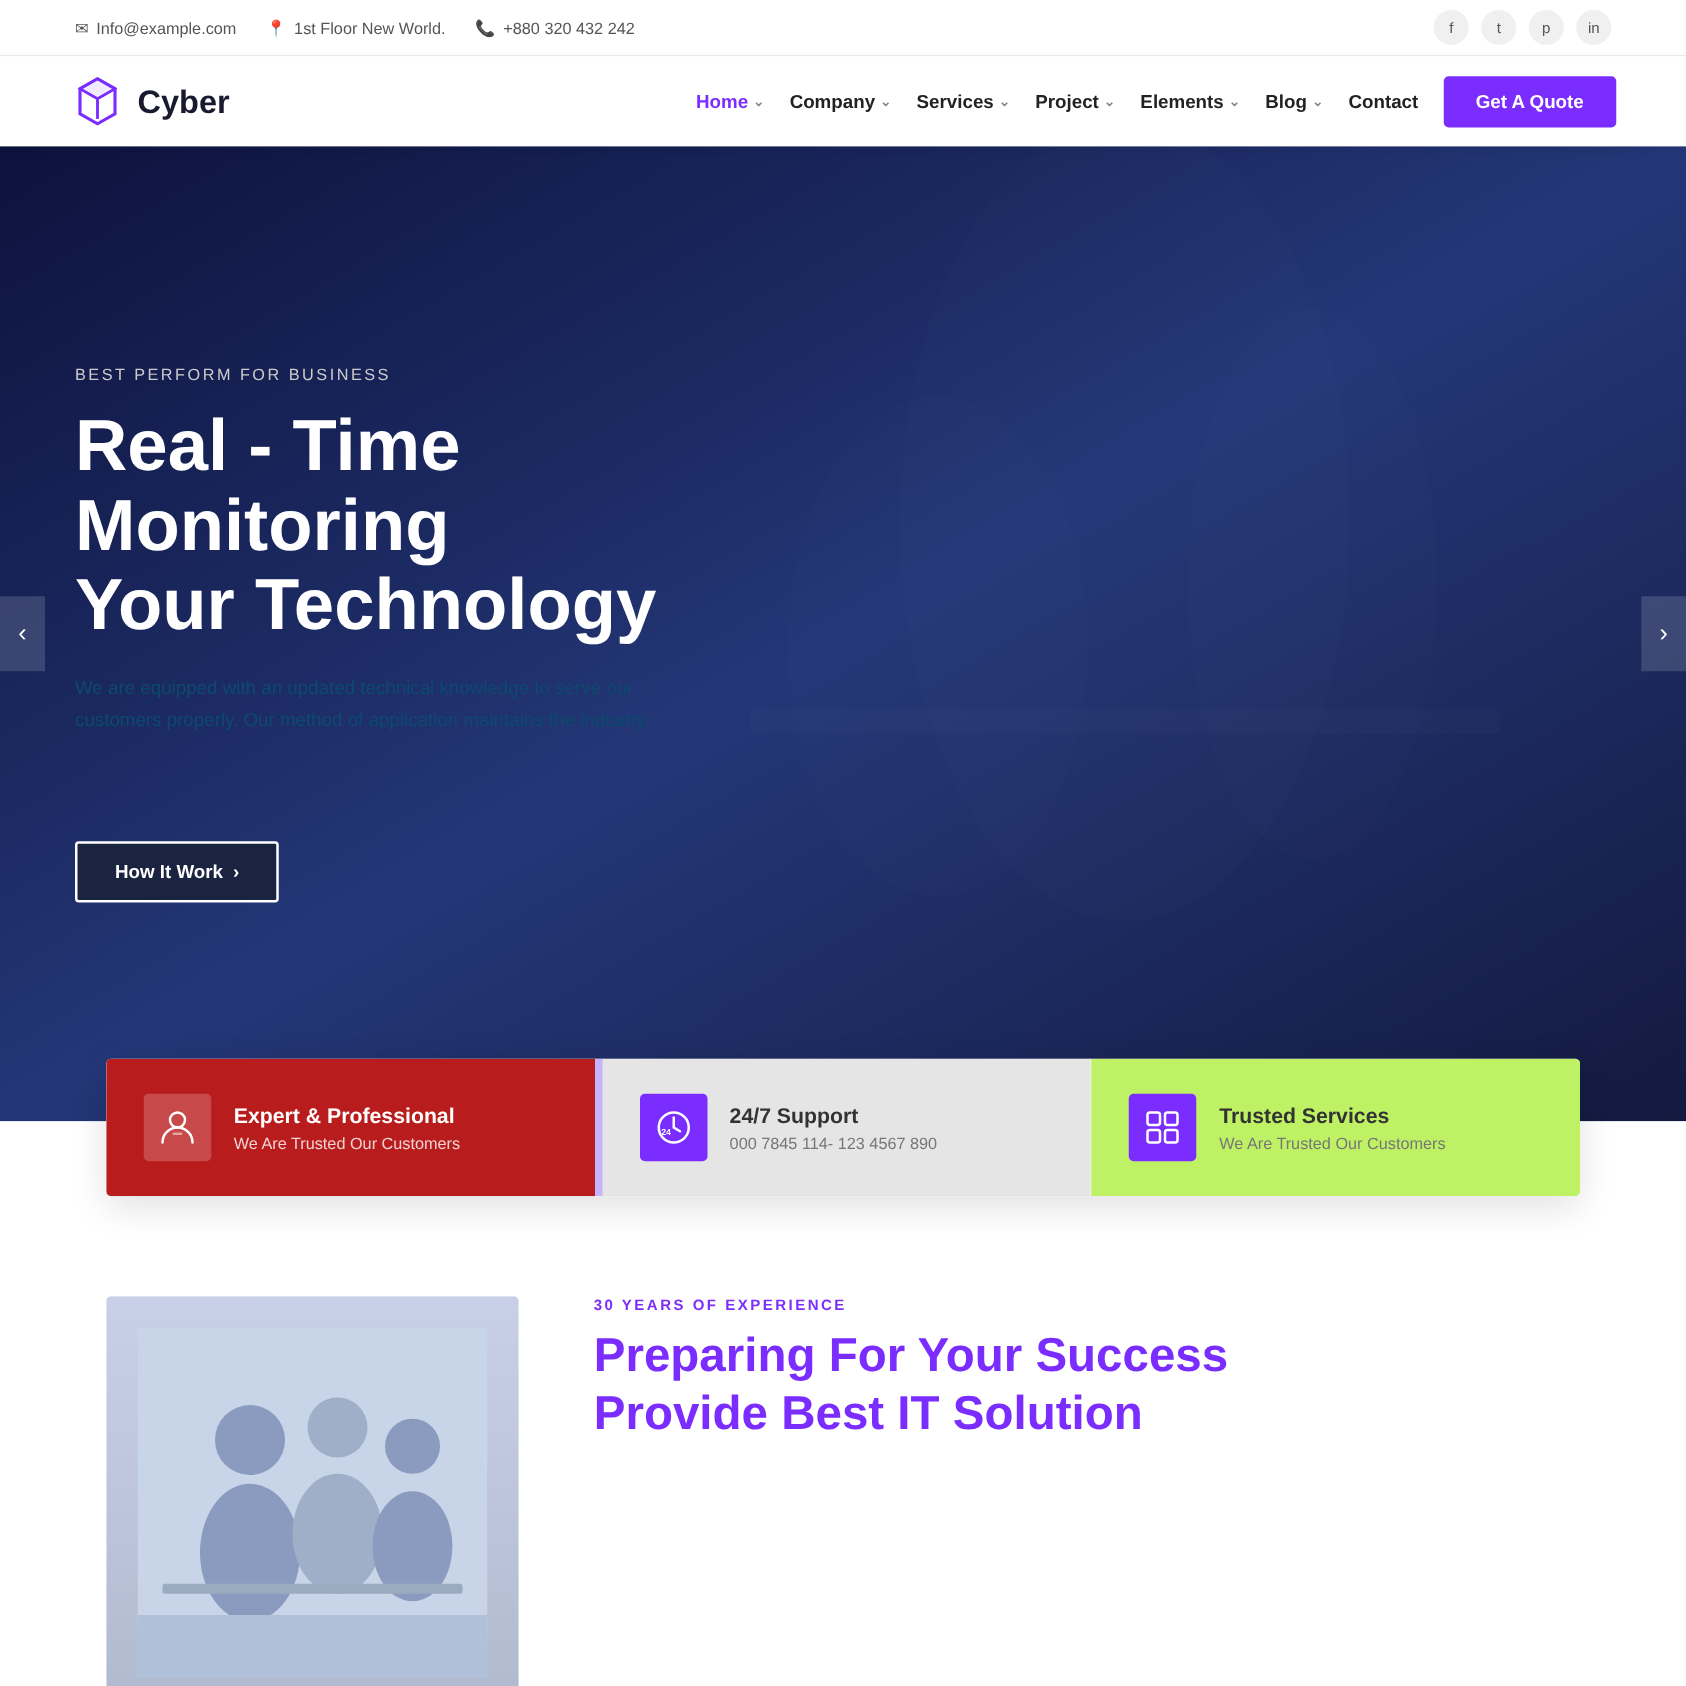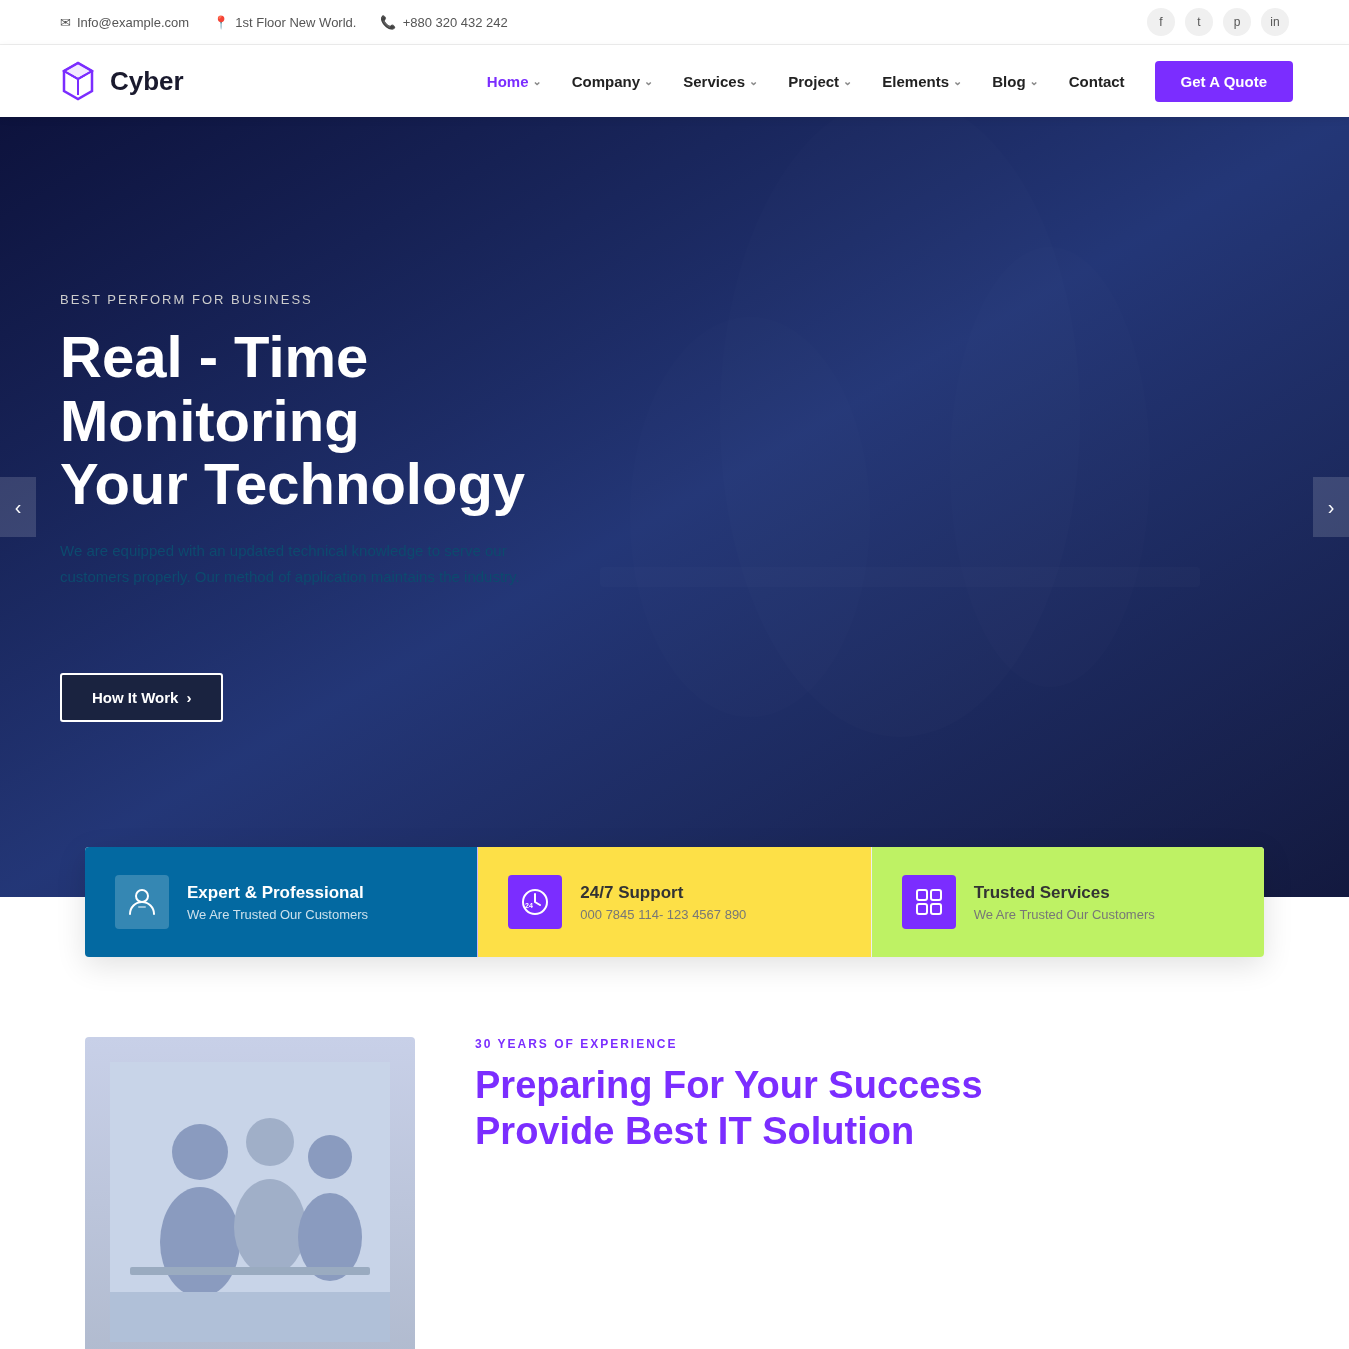--- a/index.html
+++ b/index.html
@@ -34,21 +34,21 @@
       justify-content: space-between;
       box-shadow: 0 2px 8px rgba(0,0,0,0.07);
       position: relative;
       z-index: 100;
     }
     .logo { display: flex; align-items: center; gap: 10px; text-decoration: none; }
     .logo-icon {
       width: 44px; height: 44px;
     }
     .logo-text { font-size: 26px; font-weight: 700; color: #1a1a2e; }
-    .nav-links { display: flex; align-items: center; gap: 30px; }
+    .nav-links { display: flex; align-items: center; gap: 20px; }
     .nav-item {
       font-size: 15px; font-weight: 600; color: #222;
       cursor: pointer; display: flex; align-items: center; gap: 4px;
       text-decoration: none;
     }
     .nav-item.active { color: #7b2dff; }
     .nav-chevron { font-size: 11px; color: #888; }
     .get-quote-btn {
       background: #7b2dff;
       color: #ffffff;
@@ -145,22 +145,22 @@
       overflow: hidden;
       box-shadow: 0 8px 30px rgba(0,0,0,0.12);
     }
     .feature-item {
       flex: 1;
       padding: 28px 30px;
       display: flex;
       align-items: center;
       gap: 18px;
     }
-    .feature-item:nth-child(1) { background: #0369a1; }
-    .feature-item:nth-child(2) { background: #fde047; border-left: 1px solid #c4b5fd; border-right: 1px solid #eee; }
+    .feature-item:nth-child(1) { background: #b91c1c; }
+    .feature-item:nth-child(2) { background: #e5e5e5; border-left: 6px solid #c4b5fd; border-right: 1px solid #eee; }
     .feature-item:nth-child(3) { background: #bef264; }
     .feature-icon-box {
       width: 54px; height: 54px;
       background: rgba(255,255,255,0.2);
       border-radius: 4px;
       display: flex; align-items: center; justify-content: center;
       font-size: 26px;
       flex-shrink: 0;
     }
     .feature-item:nth-child(1) .feature-icon-box { background: rgba(255,255,255,0.2); }

